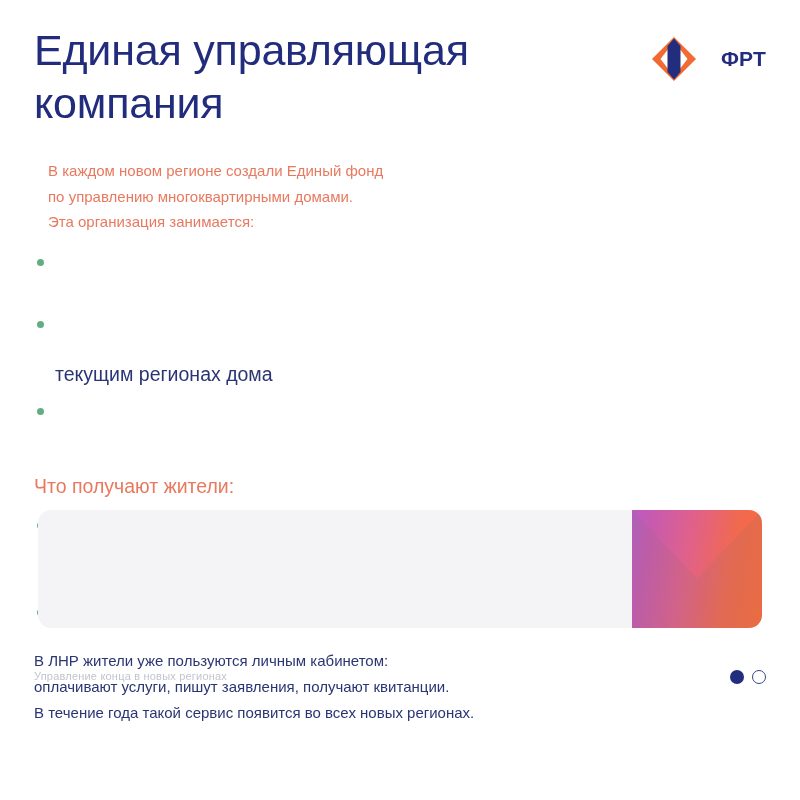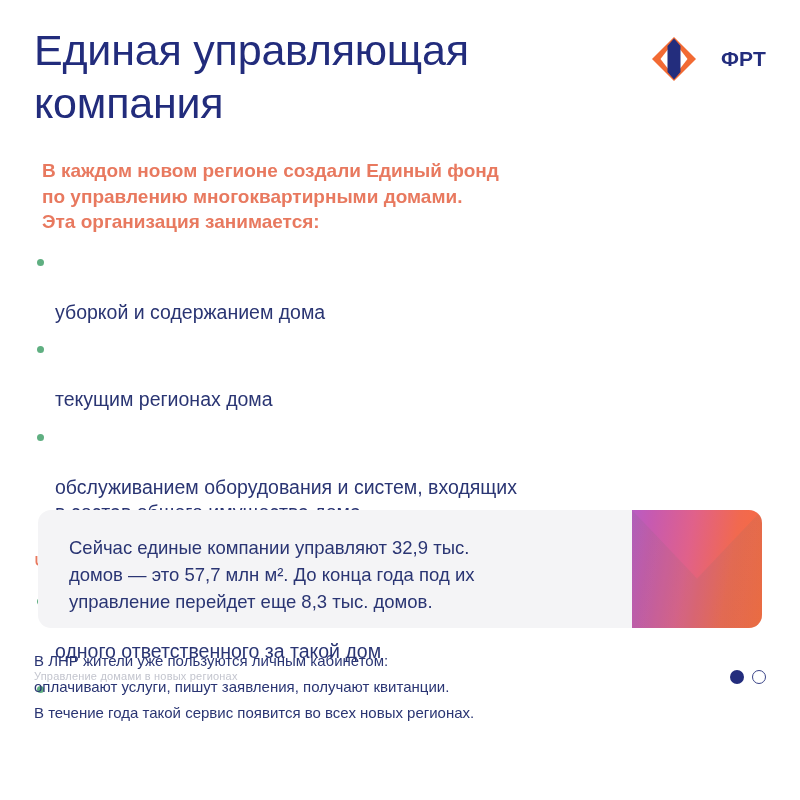--- a/index.html
+++ b/index.html
@@ -65,25 +65,24 @@
   
   .content {
     position: absolute;
     left: 34px;
     top: 158px;
     width: 732px;
   }
 
   .lead {
     color: #e8795f;
-    font-size: 19px;
+    font-size: 15px;
     line-height: 25.5px;
     white-space: pre-line;
-    margin: 0 0 14px 8px;
-    font-weight: bold;
+    margin: 0 0 14px 14px;
   }
 
   .subhead {
     color: #e8795f;
     font-size: 19.5px;
     line-height: 25.5px;
     margin: 0 0 12px 0;
   }
 
   ul.bullets {
@@ -218,62 +217,56 @@
 
   <div class="content">
 
     <p class="lead">В каждом новом регионе создали Единый фонд
 по управлению многоквартирными домами.
 Эта организация занимается:</p>
 
     <ul class="bullets">
       <li>
         <span class="dot"></span>
-        <span>уборкой и содержанием дома</span>
       </li>
       <li>
         <span class="dot"></span>
         <span>текущим регионах дома</span>
       </li>
       <li>
         <span class="dot"></span>
-        <span>обслуживанием оборудования и систем, входящих
-в состав общего имущества дома</span>
       </li>
     </ul>
 
     <div class="gap-after-list"></div>
 
     <p class="subhead">Что получают жители:</p>
 
     <ul class="bullets">
       <li>
         <span class="dot"></span>
         <span>одного ответственного за такой дом</span>
       </li>
       <li>
         <span class="dot"></span>
         
       </li>
     </ul>
   </div>
 
   <div class="callout">
-    <div class="callout-text">Сейчас единые компании управляют 32,9 тыс.
-домов — это 57,7 млн м². До конца года под их
-управление перейдет еще 8,3 тыс. домов.</div>
     <div class="callout-art">
       <div class="chev2"></div>
       <div class="chev"></div>
     </div>
   </div>
 
   <div class="closing">В ЛНР жители уже пользуются личным кабинетом:
 оплачивают услуги, пишут заявления, получают квитанции.
 В течение года такой сервис появится во всех новых регионах.</div>
 
-  <div class="footer-note">Управление домами в новых регионах</div>
+  <div class="footer-note">Управление конца в новых регионах</div>
   <div class="pager">
     <span class="dot active"></span>
     <span class="dot inactive"></span>
   </div>
 
 </div>
 
 </body></html>

